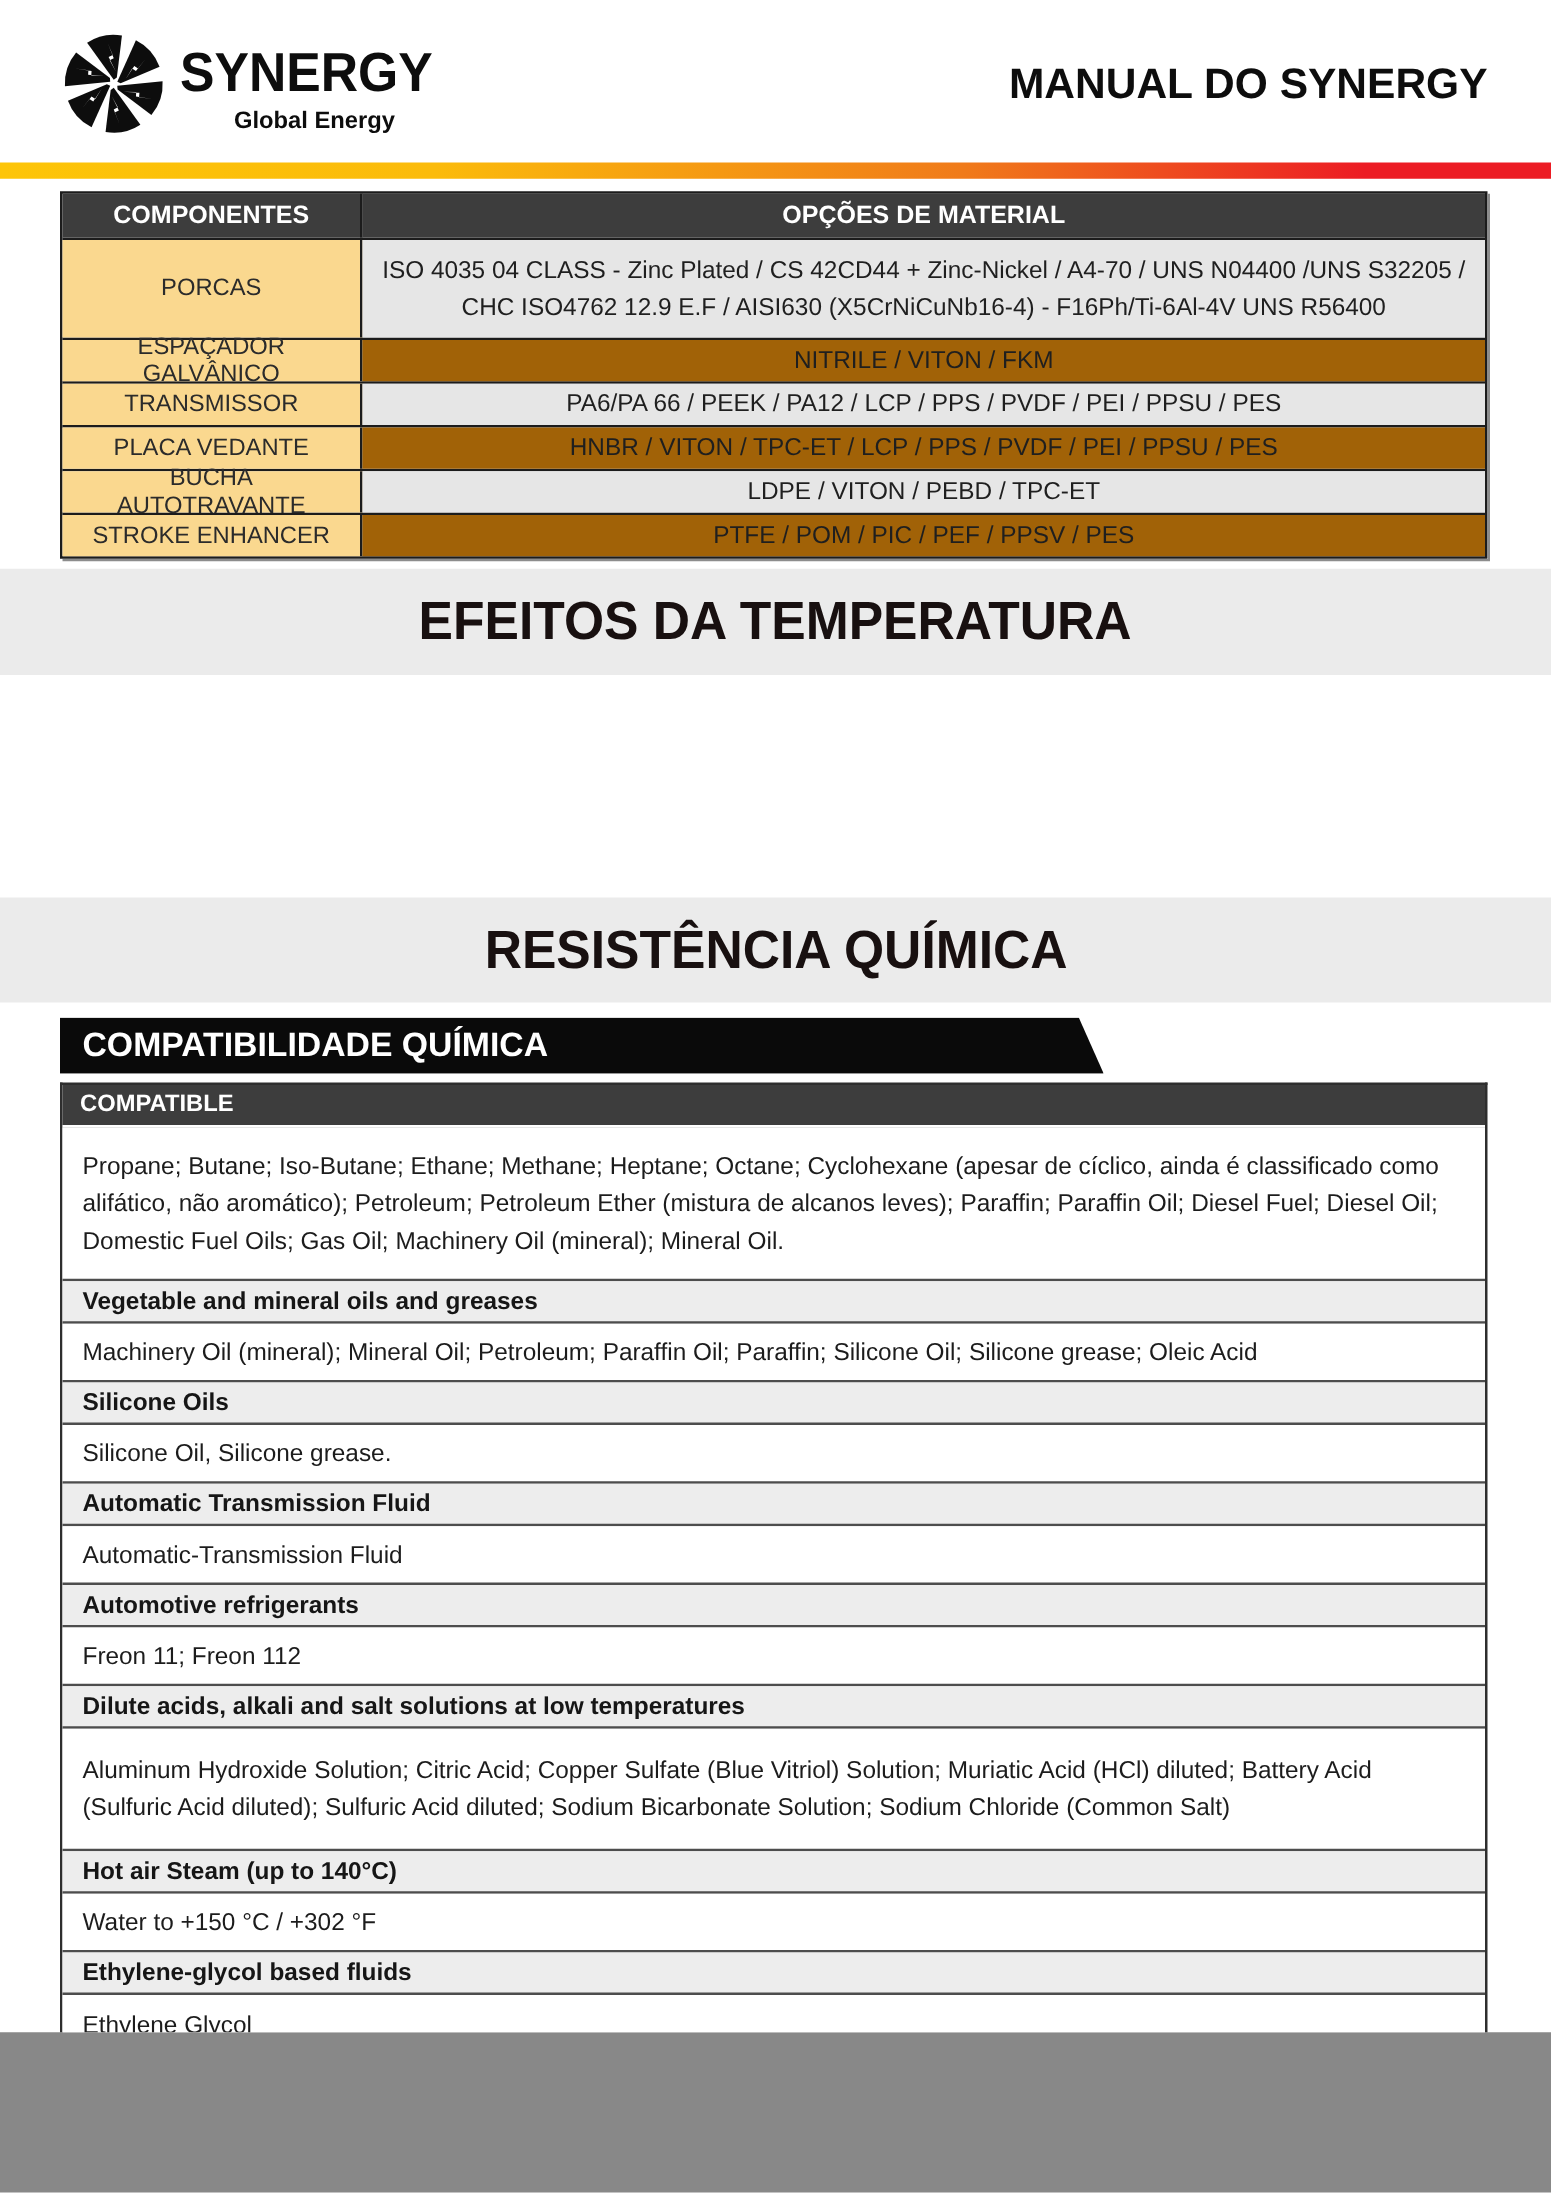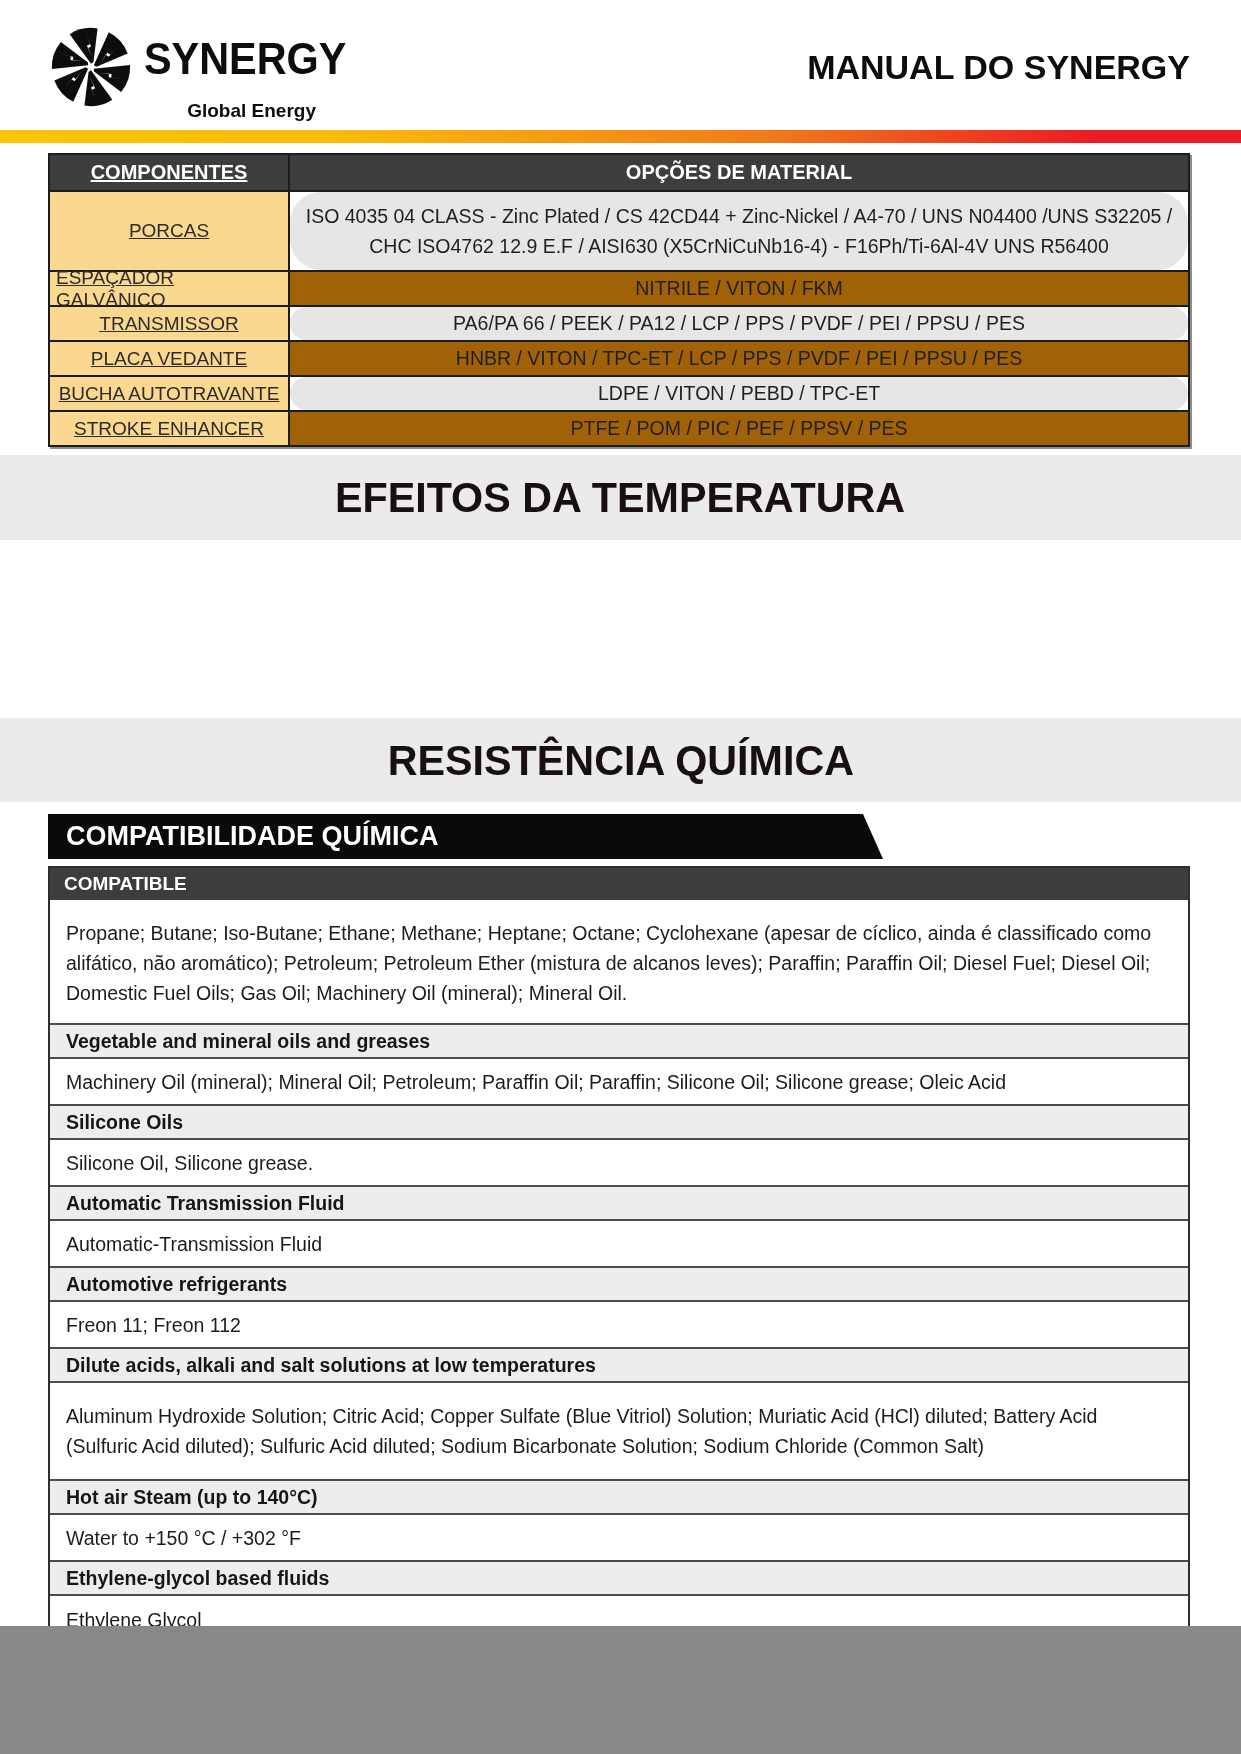--- a/index.html
+++ b/index.html
@@ -24,49 +24,49 @@
     color:#1a1a1a;
     overflow:hidden;
   }
 
   
   .hdr{position:absolute;left:0;top:0;width:1241px;height:130px;background:#fff;}
   .brand{position:absolute;left:50px;top:26px;display:flex;align-items:flex-start;}
   .brand svg{display:block;}
   .brand-text{margin-left:12px;margin-top:8px;text-align:center;}
   .brand-name{font-size:44px;font-weight:bold;letter-spacing:0px;color:#0d0d0d;transform:scaleX(.94);transform-origin:left;}
-  .brand-sub{font-size:19px;font-weight:bold;color:#0d0d0d;margin-top:16px;}
+  .brand-sub{font-size:19px;font-weight:bold;color:#0d0d0d;margin-top:2px;}
   .product-logo{position:absolute;left:358px;top:28px;display:flex;align-items:flex-start;}
   .product-name{font-size:66px;font-weight:bold;letter-spacing:-4px;color:#0b0b0b;transform:scaleX(.92);transform-origin:left;line-height:1.0;}
   .product-reg{font-size:24px;font-weight:bold;color:#0b0b0b;margin-left:6px;margin-top:2px;}
   .manual-title{position:absolute;right:51px;top:48px;font-size:34px;font-weight:bold;color:#0d0d0d;letter-spacing:0;}
 
   .gradient-bar{
     position:absolute;left:0;top:130px;width:1241px;height:13px;
     background:linear-gradient(90deg,var(--gradient-start) 0%,#FBBB0B 28%,#F07B1A 62%,var(--gradient-end) 88%,var(--gradient-end) 100%);
   }
 
   
   .ctable{
     position:absolute;left:48px;top:153px;width:1142px;
     border:2px solid var(--line-dark);
     box-shadow:2px 2px 0 rgba(0,0,0,.45);
   }
   .crow{display:flex;border-top:2px solid var(--line-dark);}
   .crow:first-child{border-top:none;}
   .ccell-l{width:240px;flex:0 0 240px;border-right:2px solid var(--line-dark);
-    display:flex;align-items:center;justify-content:center;text-align:left;
-    background:var(--peach);font-size:19px;color:#2b2b2b;padding:2px 6px;text-decoration:underline;}
+    display:flex;align-items:center;justify-content:center;text-align:center;
+    background:var(--peach);font-size:19px;color:#2b2b2b;padding:2px 23px;}
   .ccell-r{flex:1;display:flex;align-items:center;justify-content:center;text-align:center;
     font-size:19.5px;color:#1f1f1f;padding:2px 14px;line-height:1.55;}
   .crow.head .ccell-l,.crow.head .ccell-r{background:var(--dark-header);color:#ffffff;font-weight:bold;font-size:20px;}
   .crow.head{height:35px;}
   .crow.r-porcas{height:80px;}
   .crow.r-std{height:35px;}
-  .bg-gray .ccell-r{background:#E6E6E6;border-radius:31px;}
+  .bg-gray .ccell-r{background:#E6E6E6;}
   .bg-white .ccell-r{background:#a16207;}
 
   
   .band{position:absolute;left:0;width:1241px;background:var(--band-gray);
     display:flex;align-items:center;justify-content:center;}
   .band-title{font-size:43px;font-weight:bold;color:#181010;letter-spacing:0;transform:scaleX(.96);}
   .band-temp{top:455px;height:85px;}
   .band-chem{top:718px;height:84px;}
 
   

